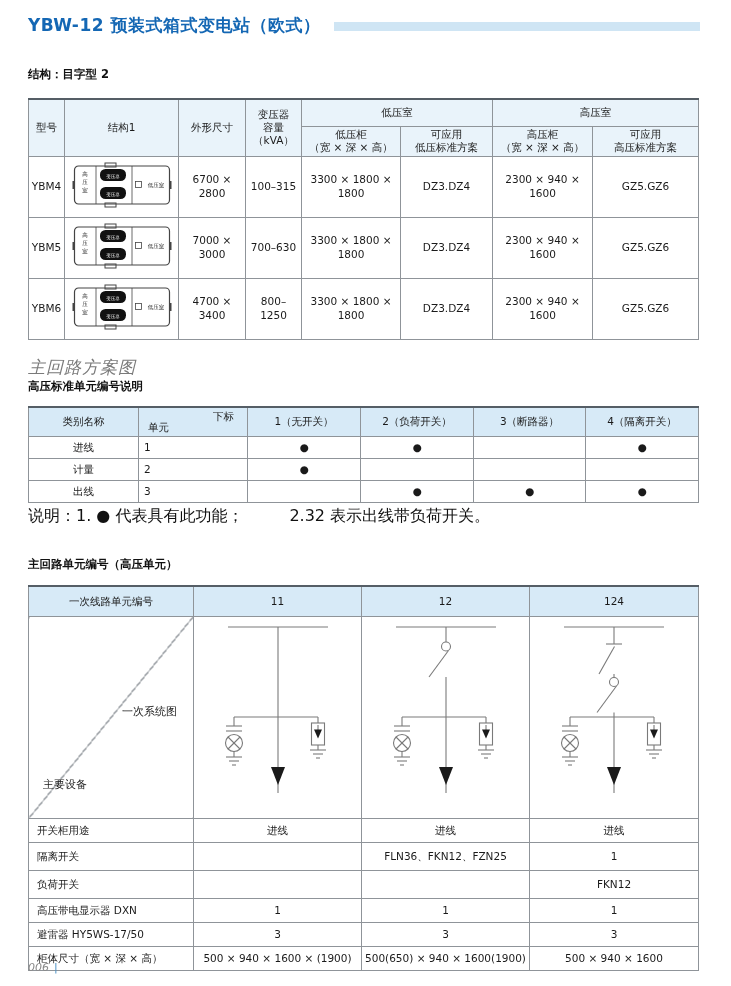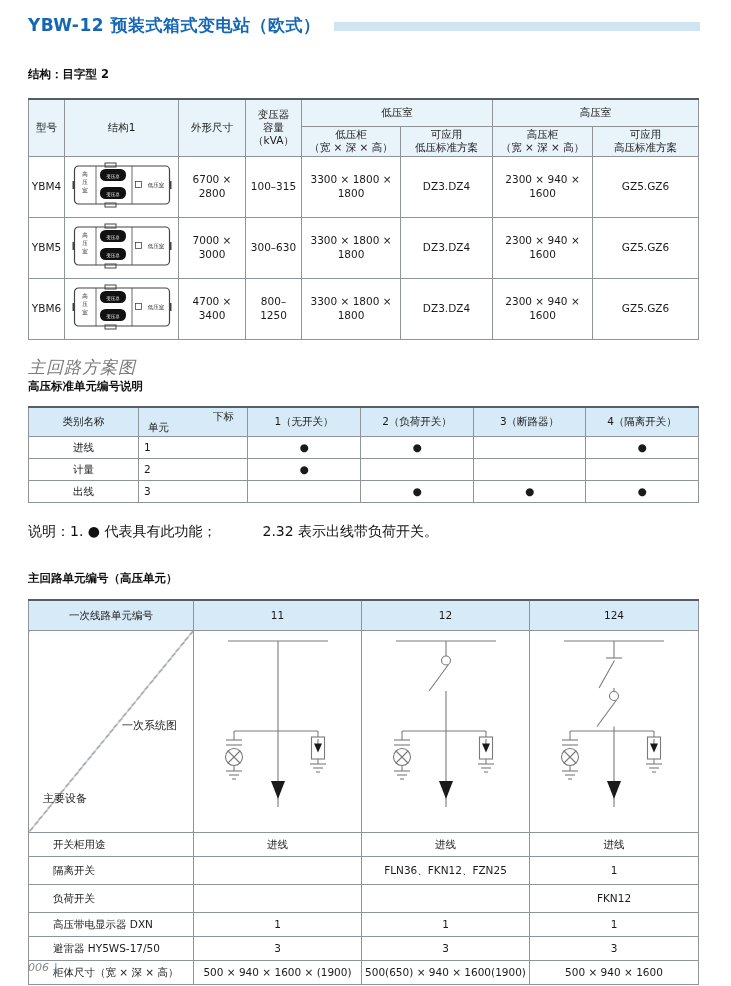--- a/index.html
+++ b/index.html
@@ -29,35 +29,35 @@
   .codes .hrow th { height:30px; background:#d7eaf7; }
   .codes td { height:22px; }
   .codes .cat { text-align:center; }
   .codes .unit-no { text-align:left; padding-left:5px; }
 
   .diag-split { position:relative; background-color:#d7eaf7;
     background-image:linear-gradient(to bottom right, transparent calc(50% - 0.6px), #8f9499 calc(50% - 0.6px), #8f9499 calc(50% + 0.6px), transparent calc(50% + 0.6px)); }
   .diag-split .tr-label { position:absolute; top:2px; right:13px; font-size:10.5px;margin-left:34px; }
   .diag-split .bl-label { position:absolute; bottom:2px; left:9px; font-size:10.5px; }
 
-  .note-line { margin-top:20px; font-size:14px; color:#111; }
+  .note-line { margin-top:3px; font-size:16px; color:#111; }
   .note-line .gap { display:inline-block; width:46px; }
 
   .sec-heading { margin-top:16px; font-size:17px; color:#7a7a7a; letter-spacing:1px;font-style:italic; }
   .sub-heading { font-size:11.5px; font-weight:600; color:#111; }
   .sub-heading2 { margin-top:30px; font-size:11.5px; font-weight:600; color:#111; }
 
   .circuit { margin-top:13px; }
   .circuit .hrow th { height:30px; background:#d7eaf7; }
   .circuit .diagram-row td { height:198px; padding:0; }
   .circuit .tall-split { position:relative; background:#fff;
     background-image:linear-gradient(to bottom right, transparent calc(50% - 0.6px), #8f9499 calc(50% - 0.6px), #8f9499 calc(50% + 0.6px), transparent calc(50% + 0.6px)); }
   .circuit .tall-split .tr-label { position:absolute; top:64px; right:16px; font-size:11px;margin-top:24px; }
   .circuit .tall-split .bl-label { position:absolute; bottom:26px; left:14px; font-size:11px; }
-  .circuit .lbl { text-align:left; padding-left:24px; }
+  .circuit .lbl { text-align:left; padding-left:8px; }
   .r24 td { height:24px; } .r28 td { height:28px; }
 
   .page-footer { position:absolute; left:28px; bottom:12px; font-size:11px; color:#8a8a8a;font-style:italic; }
   .page-footer .divider { color:#4a90c4; margin-left:5px; }
 
   svg text { font-family:"DejaVu Sans","Liberation Sans",sans-serif; }
 </style>
 </head>
 <body>
 
@@ -156,21 +156,21 @@
               <text x="13" y="15" font-size="5.5" text-anchor="middle" fill="#222"><tspan x="13">高</tspan><tspan x="13" dy="8">压</tspan><tspan x="13" dy="8">室</tspan></text>
               <rect x="28" y="8" width="26" height="12" rx="5.5" fill="#111"></rect>
               <text x="41" y="16.5" font-size="4.5" text-anchor="middle" fill="#fff">变压器</text>
               <rect x="28" y="26" width="26" height="12" rx="5.5" fill="#111"></rect>
               <text x="41" y="34.5" font-size="4.5" text-anchor="middle" fill="#fff">变压器</text>
               <rect x="63.5" y="20.5" width="6" height="6" fill="none" stroke="#444" stroke-width="0.8"></rect>
               <text x="84" y="26" font-size="5.5" text-anchor="middle" fill="#222">低压室</text>
             </svg>
           </td>
           <td>7000 × 3000</td>
-          <td>300–630</td>
+          <td>700–630</td>
           <td>3300 × 1800 × 1800</td>
           <td>DZ3.DZ4</td>
           <td>2300 × 940 × 1600</td>
           <td>GZ5.GZ6</td>
         </tr>
         <tr>
           <td>YBM6</td>
           <td>
             <svg width="100" height="48" viewBox="0 0 100 48">
               <rect x="2.5" y="5" width="95" height="38" rx="4" fill="none" stroke="#444" stroke-width="1.2"></rect>

